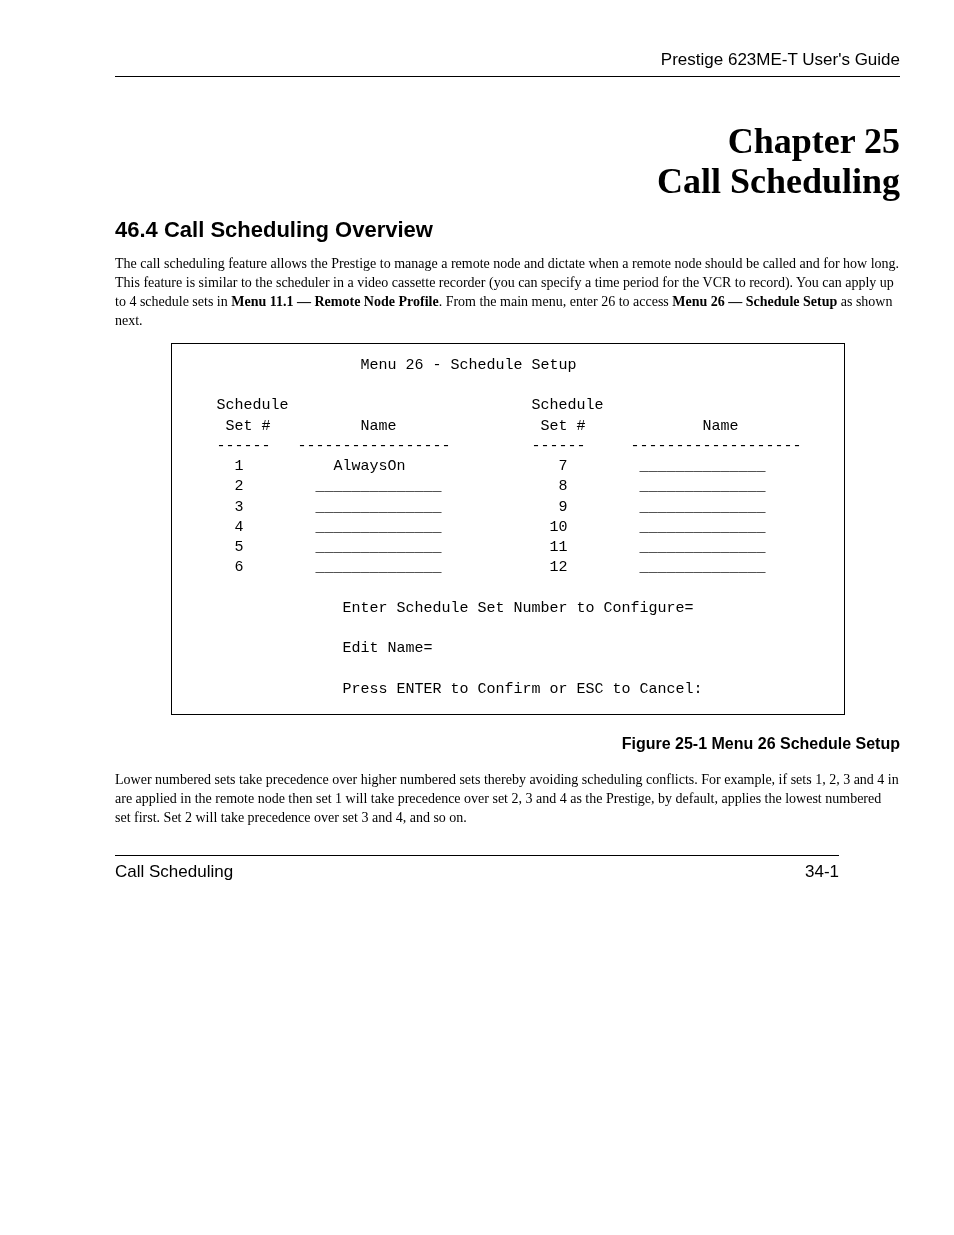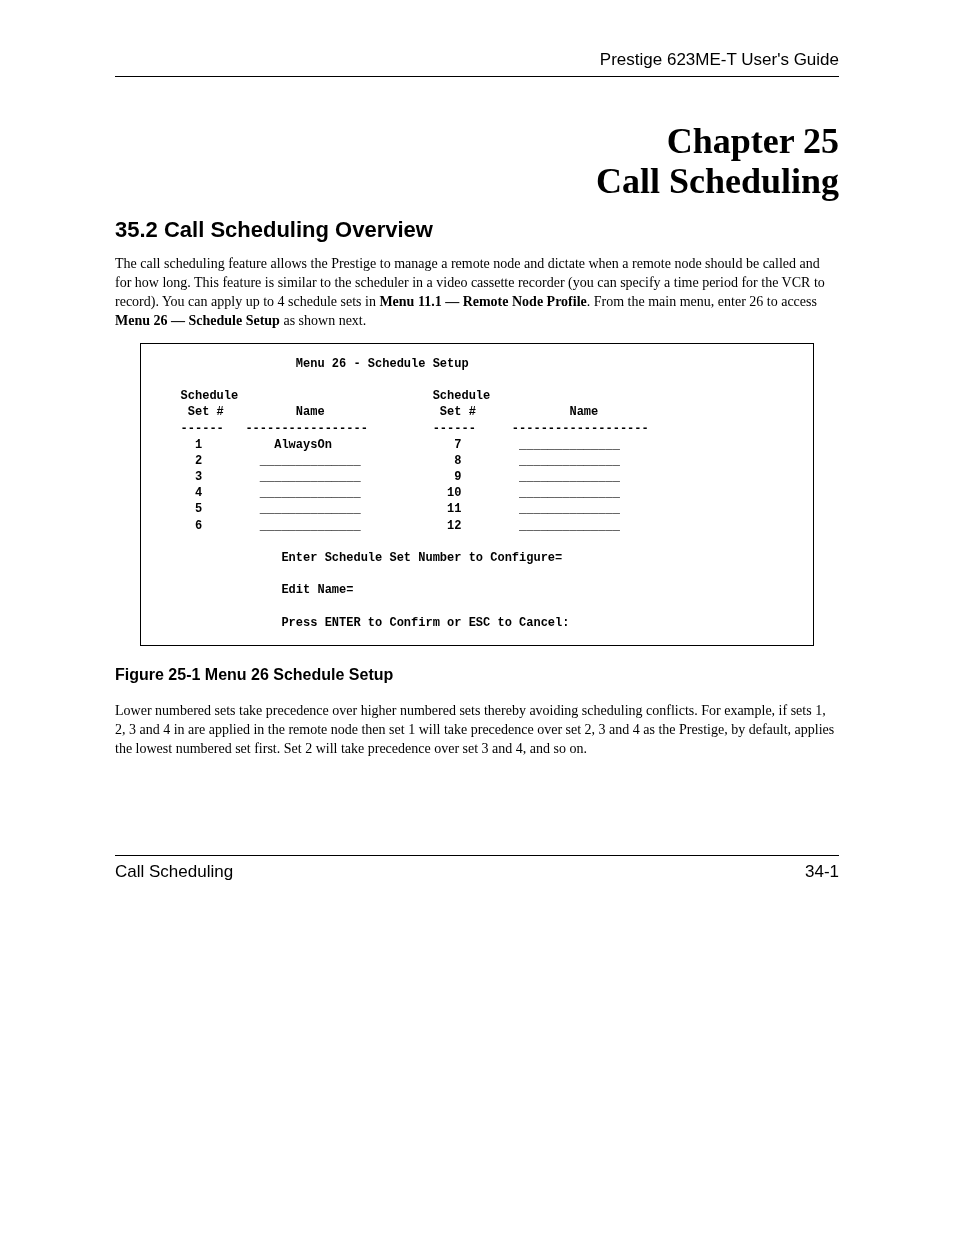--- a/index.html
+++ b/index.html
@@ -6,21 +6,21 @@
     margin: 0;
     padding: 0;
     font-family: "Times New Roman", Times, serif;
     color: #000;
     background: #fff;
   }
   .page {
     width: 954px;
     height: 1235px;
     box-sizing: border-box;
-    padding: 50px 115px 40px 115px;
+    padding: 50px 54px 40px 115px;
     position: relative;
   }
   .running-head {
     font-family: Arial, Helvetica, sans-serif;
     font-size: 17px;
     text-align: right;
     margin-bottom: 6px;
   }
   .rule {
     border: none;
@@ -59,30 +59,29 @@
     text-align: left;
   }
   .body-text .b { font-weight: bold; }
   .terminal-box {
     border: 1px solid #000;
     box-sizing: border-box;
     width: 674px;
     margin: 10px auto 20px auto;
     padding: 12px 18px 14px 18px;
     font-family: "Courier New", Courier, monospace;
-    font-size: 12px;
+    font-size: 15px;
     line-height: 1.35;
     white-space: pre;
-    font-weight: bold;
   }
   .fig-caption {
     font-family: Arial, Helvetica, sans-serif;
     font-weight: bold;
     font-size: 16px;
-    text-align: left;
+    text-align: right;
     margin-bottom: 18px;
   }
   .footer-area {
     position: absolute;
     left: 115px;
     right: 115px;
     top: 855px;
   }
   .footer-area hr {
     border: none;
@@ -103,21 +102,21 @@
 
   <div class="running-head">Prestige 623ME-T User's Guide</div>
   <hr class="rule">
 
   <div class="chapter-block">
     <div class="chapter-line">Chapter 25</div>
     <div class="chapter-line">Call Scheduling</div>
   </div>
 
 
-  <div class="section-head">35.2  Call Scheduling Overview</div>
+  <div class="section-head">46.4  Call Scheduling Overview</div>
 
   <div class="body-text">
     <span>The call scheduling feature allows the Prestige to manage a remote node and dictate when a remote node should be called and for how long. This feature is similar to the scheduler in a video cassette recorder (you can specify a time period for the VCR to record). You can apply up to 4 schedule sets in </span><span class="b">Menu 11.1 — Remote Node Profile</span><span>.  From the main menu, enter 26 to access </span><span class="b">Menu 26 — Schedule Setup</span><span> as shown next.</span>
   </div>
 
   <div class="terminal-box"><span>                   Menu 26 - Schedule Setup</span>
 
 <span>   Schedule                           Schedule</span>
 <span>    Set #          Name                Set #             Name</span>
 <span>   ------   -----------------         ------     -------------------</span>

